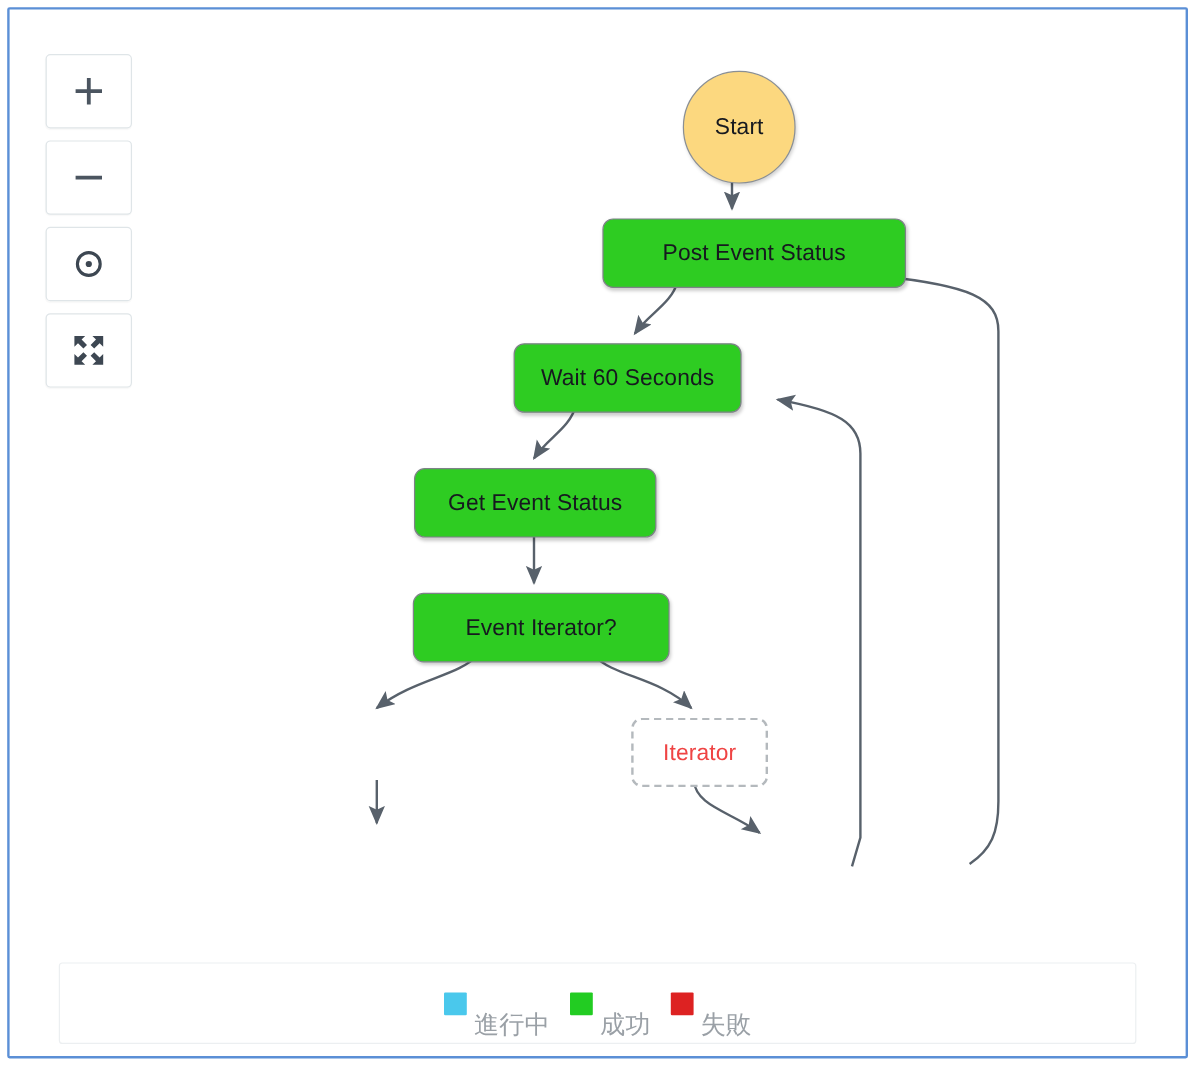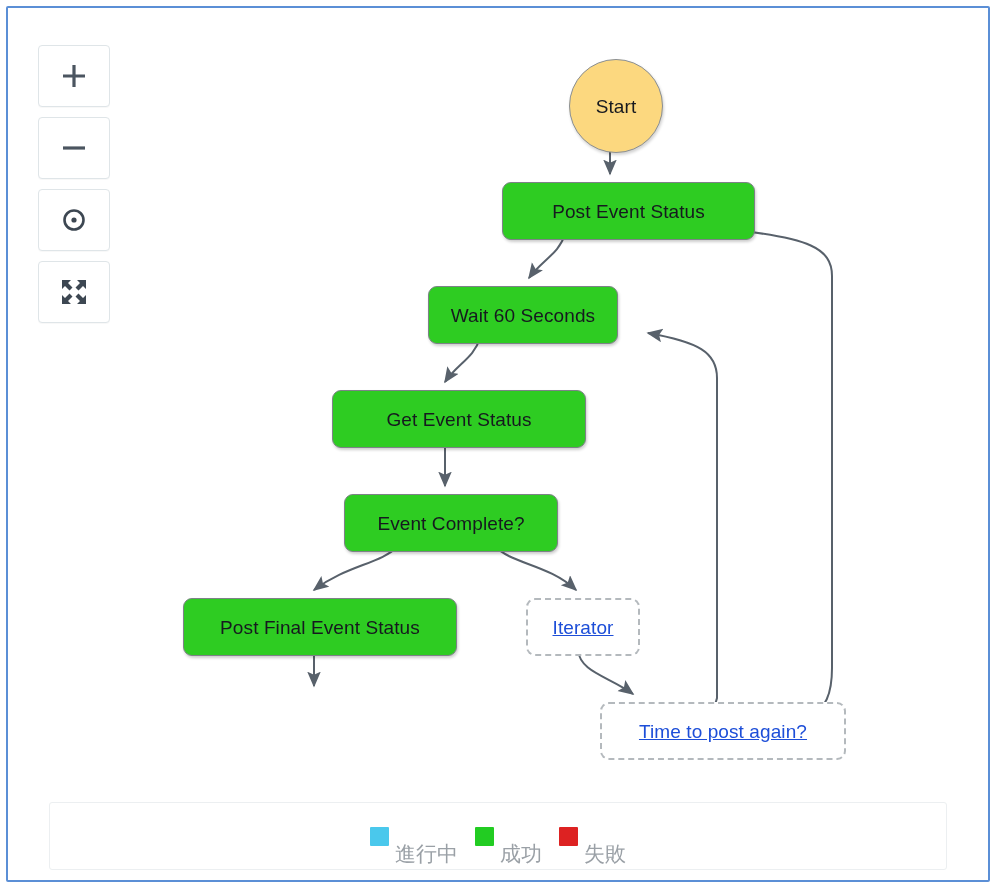--- a/index.html
+++ b/index.html
@@ -98,21 +98,21 @@
     border-radius: 9px;
     background: #2ecc22;
     border: 1px solid #7d8287;
     box-shadow: 1px 2px 3px rgba(0,0,0,0.20);
   }
   .node.inactive {
     border-radius: 9px;
     background: #ffffff;
     border: 2px dashed #b4b9bd;
   }
-  .node.inactive .node-label { color: #1d4ed8; text-decoration: underline; }
+  .node.inactive .node-label { color: #ef4444; }
 
   
   #legend {
     position: absolute;
     left: 41px;
     top: 794px;
     width: 898px;
     height: 68px;
     background: #ffffff;
     border: 1px solid #eceff1;
@@ -191,39 +191,33 @@
       </div>
 
       <div class="node task" style="left:494px; top:174px; width:253px; height:58px;">
         <span class="node-label">Post Event Status</span>
       </div>
 
       <div class="node task" style="left:420px; top:278px; width:190px; height:58px;">
         <span class="node-label">Wait 60 Seconds</span>
       </div>
 
-      <div class="node task" style="left:324px; top:382px; width:254px; height:58px;">
+      <div class="node task" style="left:337px; top:382px; width:202px; height:58px;">
         <span class="node-label">Get Event Status</span>
       </div>
 
       <div class="node task" style="left:336px; top:486px; width:214px; height:58px;">
-        <span class="node-label">Event Complete?</span>
-      </div>
-
-      <div class="node task" style="left:175px; top:590px; width:274px; height:58px;">
-        <span class="node-label">Post Final Event Status</span>
-      </div>
+        <span class="node-label">Event Iterator?</span>
+      </div>
+
 
       <div class="node inactive" style="left:518px; top:590px; width:114px; height:58px;">
         <span class="node-label">Iterator</span>
       </div>
 
-      <div class="node inactive" style="left:592px; top:694px; width:246px; height:58px;">
-        <span class="node-label">Time to post again?</span>
-      </div>
 
 
     </div>
 
     <div id="controls">
 
       <div class="ctl-btn" title="Zoom in">
         <span>
           <svg width="30" height="30" viewBox="0 0 30 30" aria-hidden="true">
             <path d="M15 4 L15 26 M4 15 L26 15" stroke="#4b5560" stroke-width="3.2" stroke-linecap="butt" fill="none"></path>

